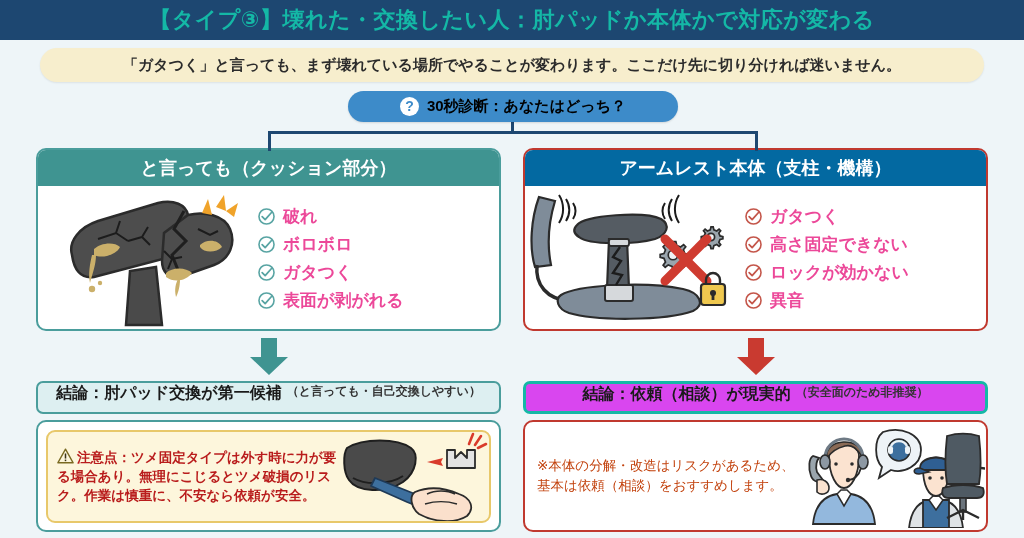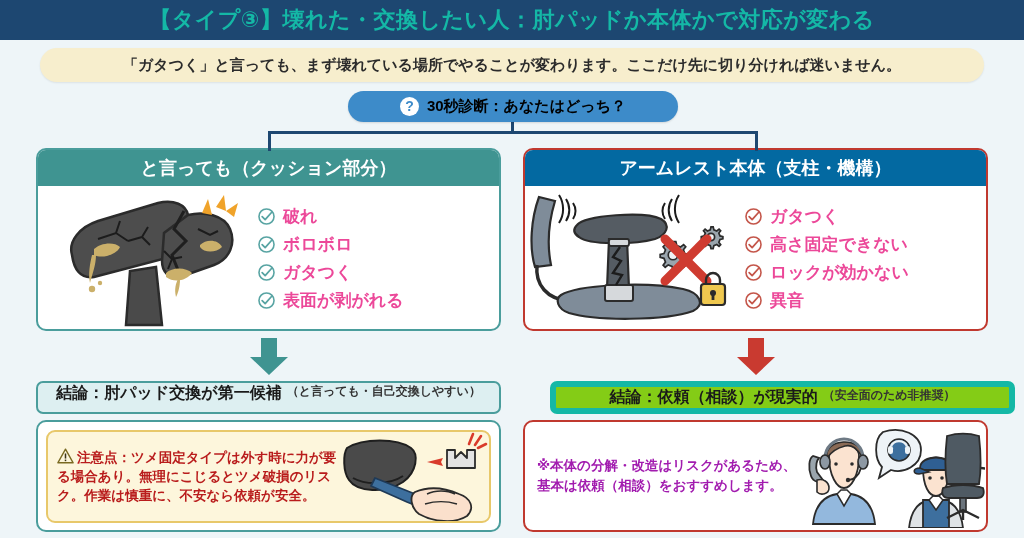--- a/index.html
+++ b/index.html
@@ -83,21 +83,21 @@
   .arrow-left{left:249px;top:338px;}
   .arrow-right{left:736px;top:338px;}
 
   
   .concl{
     position:absolute;top:381px;width:465px;height:33px;
     border-radius:7px;box-sizing:border-box;
     display:flex;align-items:flex-start;justify-content:center;gap:5px;
   }
   .concl-left{left:36px;background:#ddeff1;border:2px solid #4a9d9c;}
-  .concl-right{left:550px;background:#84cc16;border:6px solid #14b8a6;}
+  .concl-right{left:523px;background:#d946ef;border:3px solid #14b8a6;}
   .concl-main{font-size:16px;font-weight:bold;color:#1a1a1a;white-space:nowrap;}
   .concl-sub{font-size:12px;font-weight:bold;color:#333;white-space:nowrap;}
 
   
   .panel{
     position:absolute;top:420px;width:465px;height:112px;
     background:#ffffff;border-radius:10px;box-sizing:border-box;overflow:hidden;
   }
   .panel-left{left:36px;border:2px solid #4a9d9c;}
   .panel-right{left:523px;border:2px solid #c0392f;}
@@ -114,21 +114,21 @@
   }
   .warn-ico{display:inline-block;vertical-align:-2px;margin-right:3px;}
   .note-illus{flex:1 1 auto;height:89px;position:relative;}
 
   .panel-right .right-inner{
     position:absolute;left:0;top:0;width:100%;height:100%;
     display:flex;align-items:center;
   }
   .right-note-text{
     width:268px;padding-left:12px;
-    font-size:13.5px;font-weight:bold;color:#a21caf;line-height:1.5;
+    font-size:13.5px;font-weight:normal;color:#c2410c;line-height:1.5;
   }
   .right-illus{flex:1 1 auto;height:104px;position:relative;}
 
   svg{display:block;}
 </style>
 </head>
 <body>
 
 <div class="page">
 

